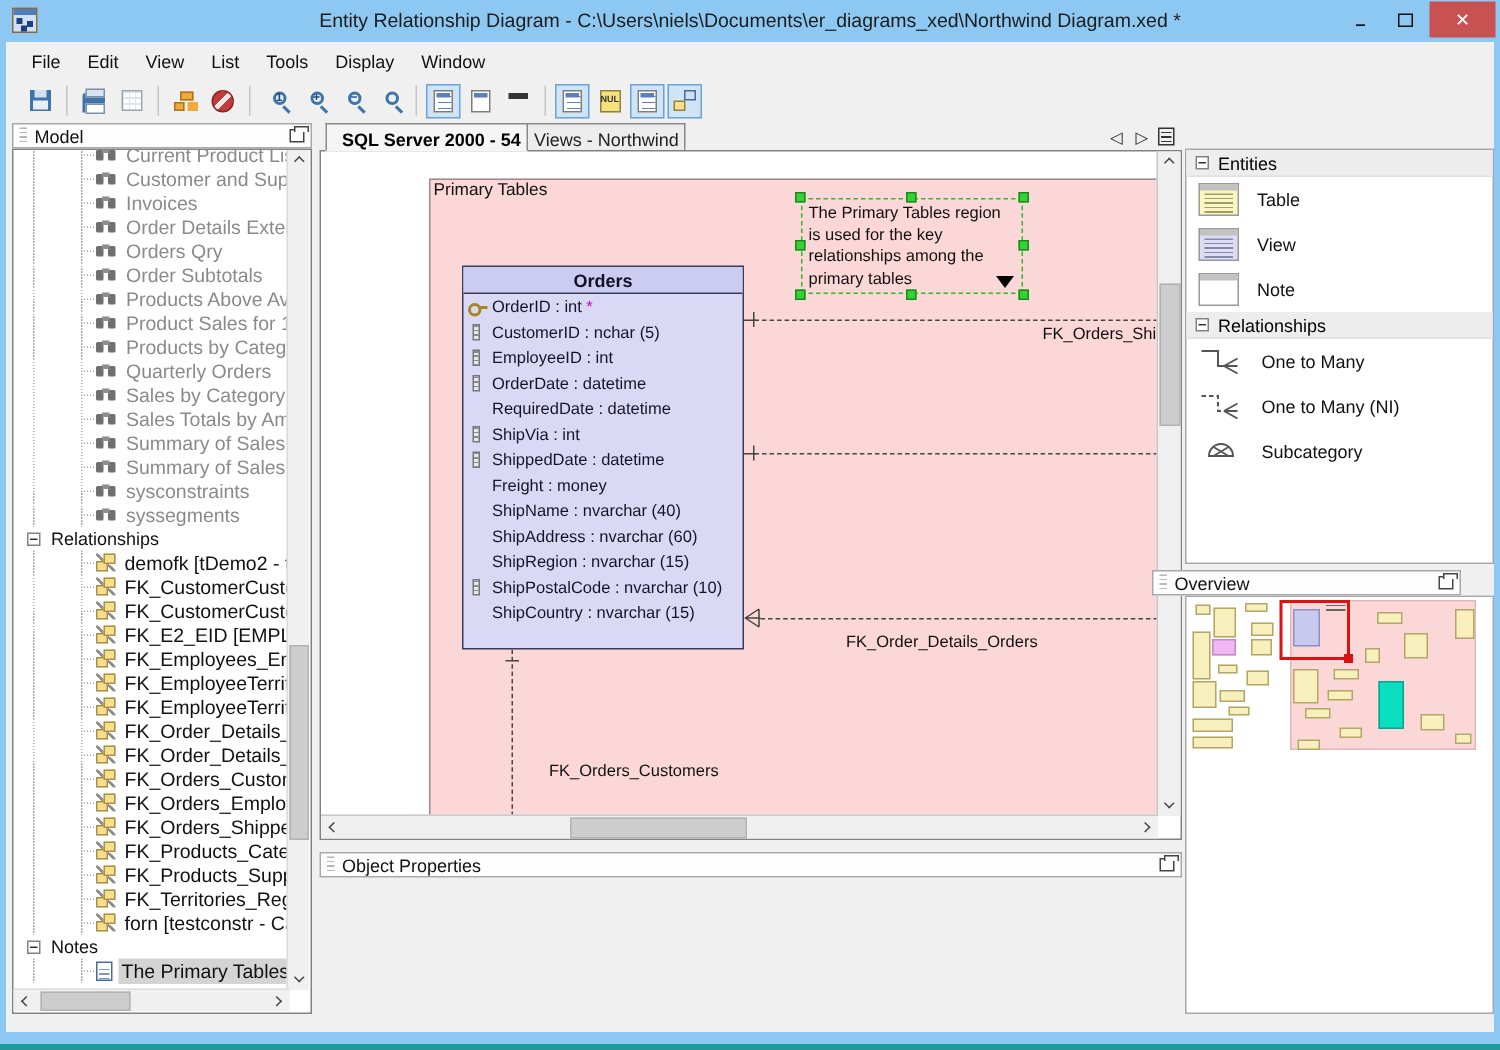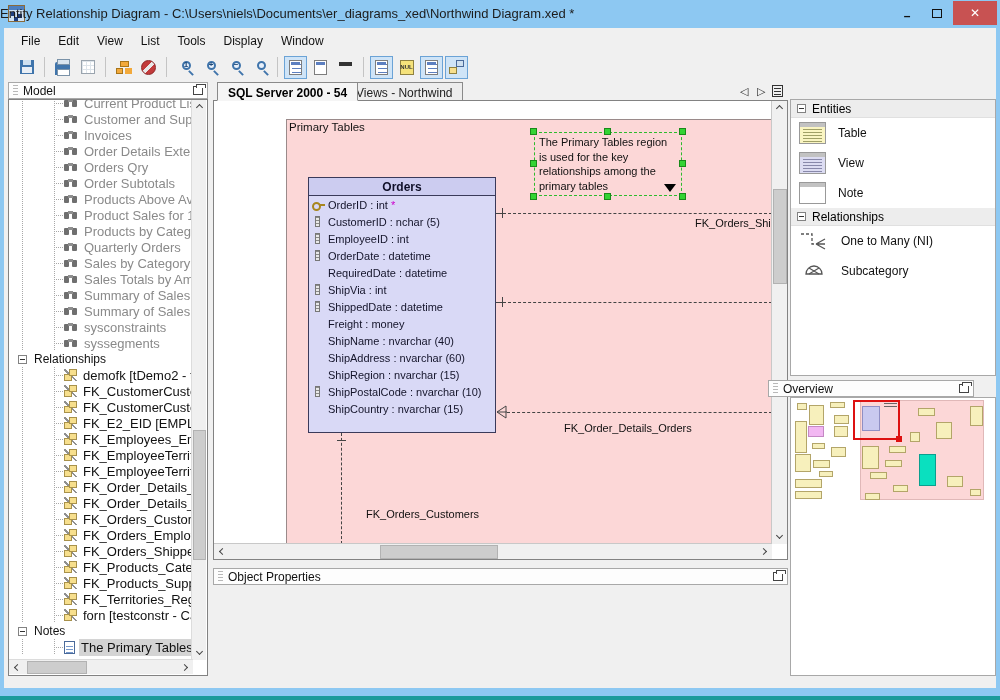--- a/index.html
+++ b/index.html
@@ -10,21 +10,21 @@
   
   .titlebar { position:absolute; left:0; top:0; width:1000px; height:28px; background:#8dc8f2; }
   .side-border { position:absolute; top:28px; width:4px; height:668px; background:#8dc8f2; z-index:50; }
   .side-border.left{ left:0; } .side-border.right{ right:0; }
   .bottom-border { position:absolute; left:0; top:688px; width:1000px; height:8px; background:#8dc8f2; z-index:50; }
   .teal-edge { position:absolute; left:0; top:696px; width:1000px; height:4px; background:#1b9b9b; z-index:51; }
   .app-icon { position:absolute; left:8px; top:5px; width:17px; height:17px; background:#cfe2f4; border:1px solid #8a6a3a; }
   .app-icon::before { content:""; position:absolute; left:0; top:0; right:0; height:4px; background:#4d7fc0; }
   .app-icon::after { content:""; position:absolute; left:2px; top:6px; width:4px; height:4px; background:#1d3f80;
       box-shadow:7px 2px 0 #1d3f80, 3px 5px 0 #1d3f80; }
-  .title-text { position:absolute; left:0; right:0; top:6px; color:#1c1c1c; font-size:13px; }
+  .title-text { position:absolute; left:0; right:0; top:6px; text-align:center; color:#1c1c1c; font-size:13px; }
   .cap-btn { position:absolute; top:0; height:26px; text-align:center; color:#111; cursor:default; }
   .btn-min { right:78px; width:30px; padding-top:9px; font-weight:bold; }
   .btn-max { right:48px; width:30px; }
   .btn-max span { display:inline-block; margin-top:9px; width:10px; height:9px; border:1.4px solid #111; }
   .btn-close { right:3px; width:44px; top:1px; height:24px; background:#c85252; color:#fff; padding-top:5px; font-size:12px; }
 
   
   .menubar { position:absolute; left:4px; top:28px; width:992px; height:26px; background:#f0f0f0; display:flex; align-items:center; padding-left:8px; }
   .menu-item { padding:4px 9px; color:#111; }
 
@@ -110,21 +110,21 @@
   .sb-thumb { position:absolute; background:#cdcdcd; border:1px solid #b2b2b2; }
   .tree-vsb { right:1px; top:0; width:15px; height:560px; border-left:1px solid #dcdcdc; }
   .tree-vsb .chev.up{ left:5px; top:5px; } .tree-vsb .chev.down{ left:5px; bottom:6px; }
   .tree-vsb .sb-thumb{ left:1px; top:330px; width:13px; height:130px; }
   .tree-hsb { left:0; bottom:1px; width:184px; height:15px; border-top:1px solid #dcdcdc; }
   .tree-hsb .chev.lft{ left:6px; top:5px; } .tree-hsb .chev.rgt{ right:6px; top:5px; }
   .tree-hsb .sb-thumb{ left:18px; top:1px; width:60px; height:13px; }
 
   
   .tabbar { position:absolute; left:213px; top:82px; width:575px; height:19px; }
-  .tab { position:absolute; top:0; height:19px; padding:3px 10px 0 10px; font-size:12px; border:1px solid #8a8a8a; }
+  .tab { position:absolute; top:0; height:19px; padding:3px 4px 0 10px; font-size:12px; border:1px solid #8a8a8a; }
   .tab.active { left:4px; background:#f5f5f5; font-weight:bold; border-bottom:1px solid #f5f5f5; z-index:2; }
   .tab.inactive { left:133px; background:#ededed; border-left:none; color:#222; }
   .tabnav { position:absolute; top:3px; font-size:11px; color:#222; }
   .tabnav.prev{ left:527px; } .tabnav.next{ left:544px; }
   .tablist-ico { position:absolute; left:559px; top:3px; width:11px; height:12px; border:1px solid #333; background:
      repeating-linear-gradient(to bottom,#333 0 1px,transparent 1px 3px); background-size:7px 8px; background-position:1px 2px; background-repeat:no-repeat; }
 
   .canvas-box { position:absolute; left:213px; top:100px; width:575px; height:460px; border:1px solid #828282; background:#fff; }
   .canvas-content { position:absolute; left:1px; top:1px; width:557px; height:442px; overflow:hidden; background:#fff; }
   .cv-vsb { right:0; top:0; width:16px; height:443px; border-left:1px solid #c8c8c8; }
@@ -723,20 +723,27 @@
     <div class="pal-item">
       <span class="ic-note2"></span>
       <span class="pal-label">Note</span>
     </div>
     <div class="pal-group">
       <span class="pal-exp"></span>
       <span>Relationships</span>
     </div>
     <div class="pal-item">
       <svg class="pal-rel-svg" viewBox="0 0 30 22">
+        <path d="M2 4 H13 V14 H17" stroke="#555" stroke-width="1.3" fill="none"></path>
+        <path d="M17 14 L26 9 M17 14 L26 14 M17 14 L26 19" stroke="#555" stroke-width="1.3" fill="none"></path>
+      </svg>
+      <span class="pal-label">One to Many</span>
+    </div>
+    <div class="pal-item">
+      <svg class="pal-rel-svg" viewBox="0 0 30 22">
         <path d="M2 4 H13 V14 H17" stroke="#555" stroke-width="1.3" fill="none" stroke-dasharray="3 2"></path>
         <path d="M17 14 L26 9 M17 14 L26 14 M17 14 L26 19" stroke="#555" stroke-width="1.3" fill="none"></path>
       </svg>
       <span class="pal-label">One to Many (NI)</span>
     </div>
     <div class="pal-item">
       <svg class="pal-rel-svg" viewBox="0 0 30 22">
         <path d="M7 14 A8 8 0 0 1 23 14 Z" stroke="#555" stroke-width="1.3" fill="none"></path>
         <path d="M10 8 L20 14 M20 8 L10 14" stroke="#555" stroke-width="1.2" fill="none"></path>
       </svg>

